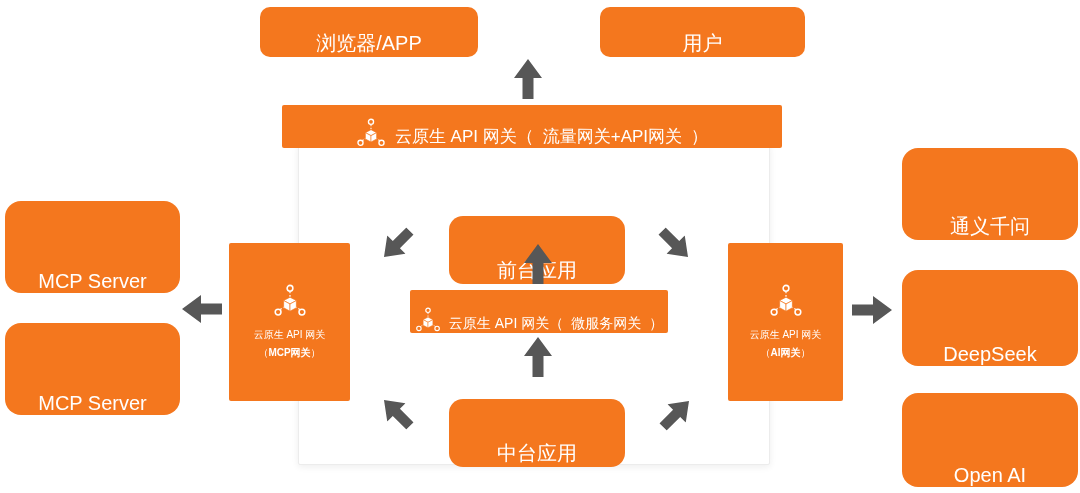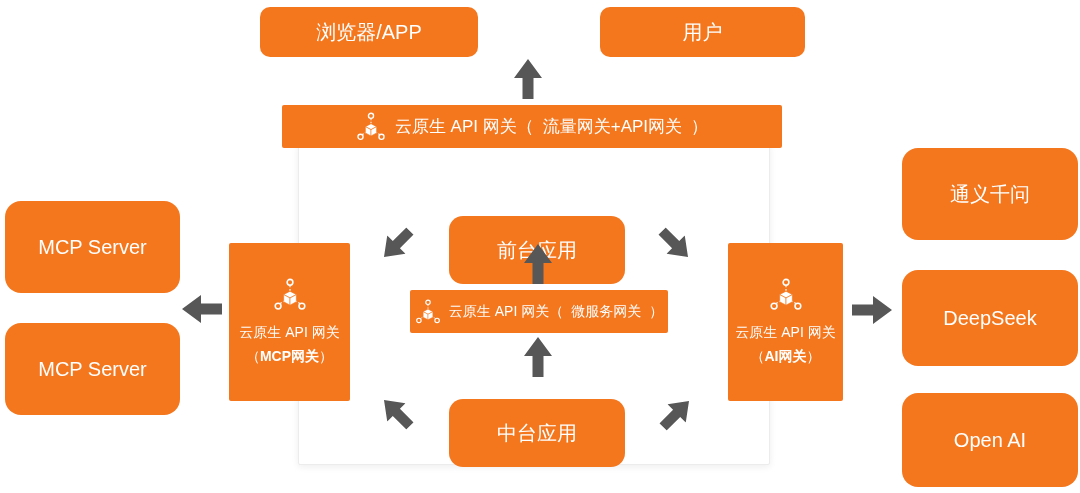--- a/index.html
+++ b/index.html
@@ -3,39 +3,39 @@
 <meta charset="utf-8">
 <style>
   html,body{margin:0;padding:0;background:#ffffff;}
   .stage{
     position:relative;width:1080px;height:493px;overflow:hidden;
     font-family:"Liberation Sans","DejaVu Sans",sans-serif;
     background:#ffffff;
   }
   .node{
     position:absolute;background:#F4771E;color:#ffffff;
-    display:flex;align-items:center;justify-content:center;
+    display:flex;align-items:flex-end;justify-content:center;
     text-align:center;box-sizing:border-box;
   }
   .r10{border-radius:10px;}
   .r14{border-radius:14px;}
   .r16{border-radius:16px;}
   .r3{border-radius:2px;}
   .fs20{font-size:20px;}
   .banner{font-size:17px;gap:9px;}
   .banner b,.gwbar b{font-weight:400;}
   .gwbar{font-size:14px;gap:8px;}
   .card{
     position:absolute;background:#ffffff;border:1px solid #ececec;
     box-shadow:0 2px 7px rgba(0,0,0,0.07);border-radius:2px;
   }
   .tall{
     position:absolute;background:#F4771E;color:#fff;border-radius:2px;
     display:flex;flex-direction:column;align-items:center;justify-content:center;
-    gap:4px;font-size:14px;line-height:1.45;text-align:center;
+    gap:4px;font-size:10px;line-height:1.45;text-align:center;
   }
   .tall .gw-icon{margin-bottom:6px;}
   .arrow{position:absolute;width:40px;height:28px;}
   .arrow svg{display:block;width:100%;height:100%;fill:#575757;}
   .seg{white-space:pre;}
 </style>
 </head>
 <body>
 
 <svg width="0" height="0" style="position:absolute" aria-hidden="true">

